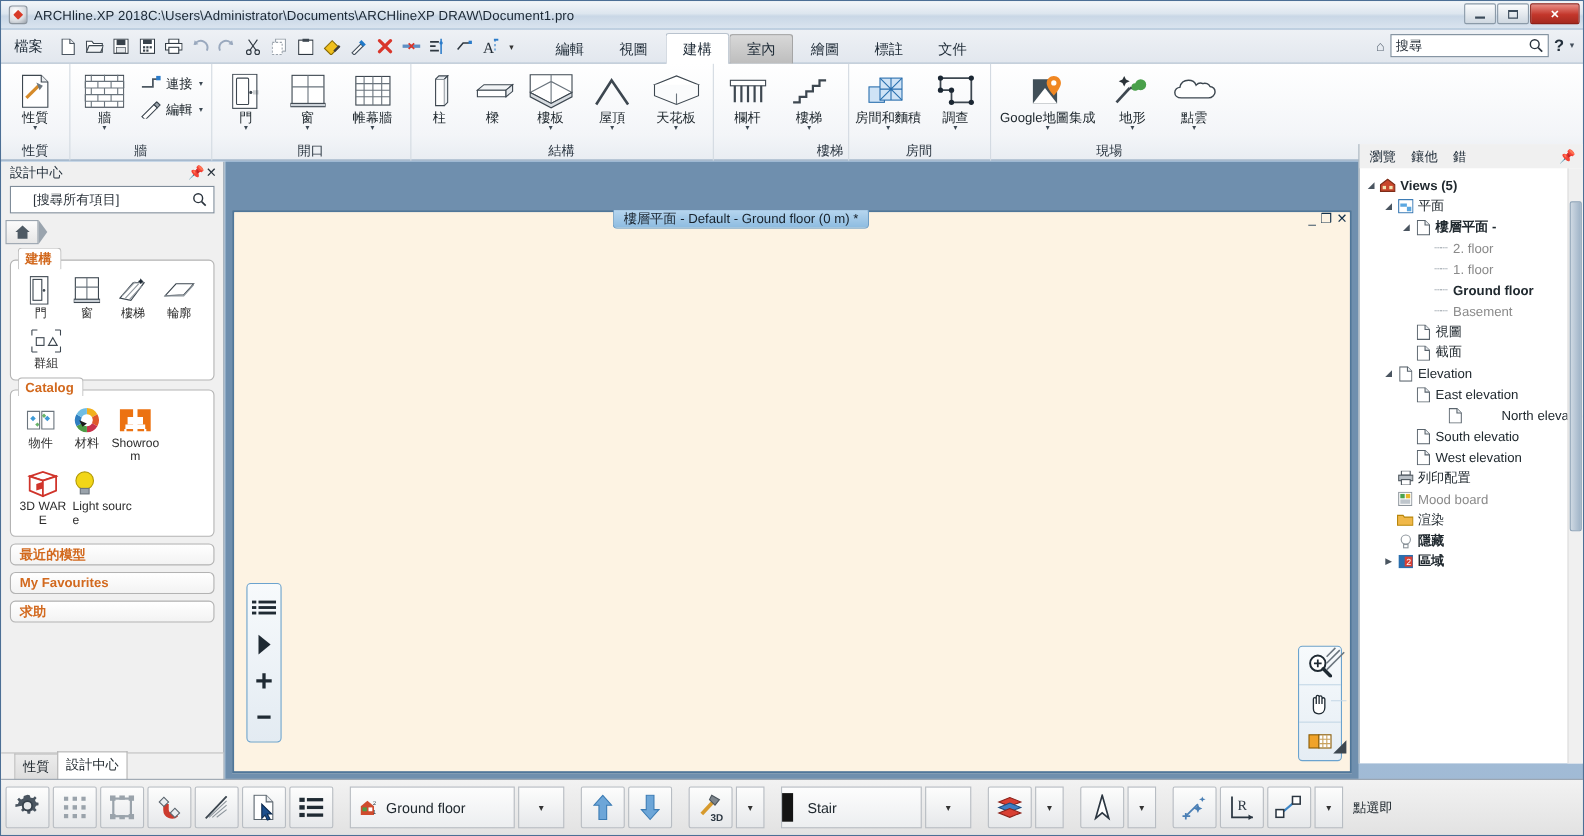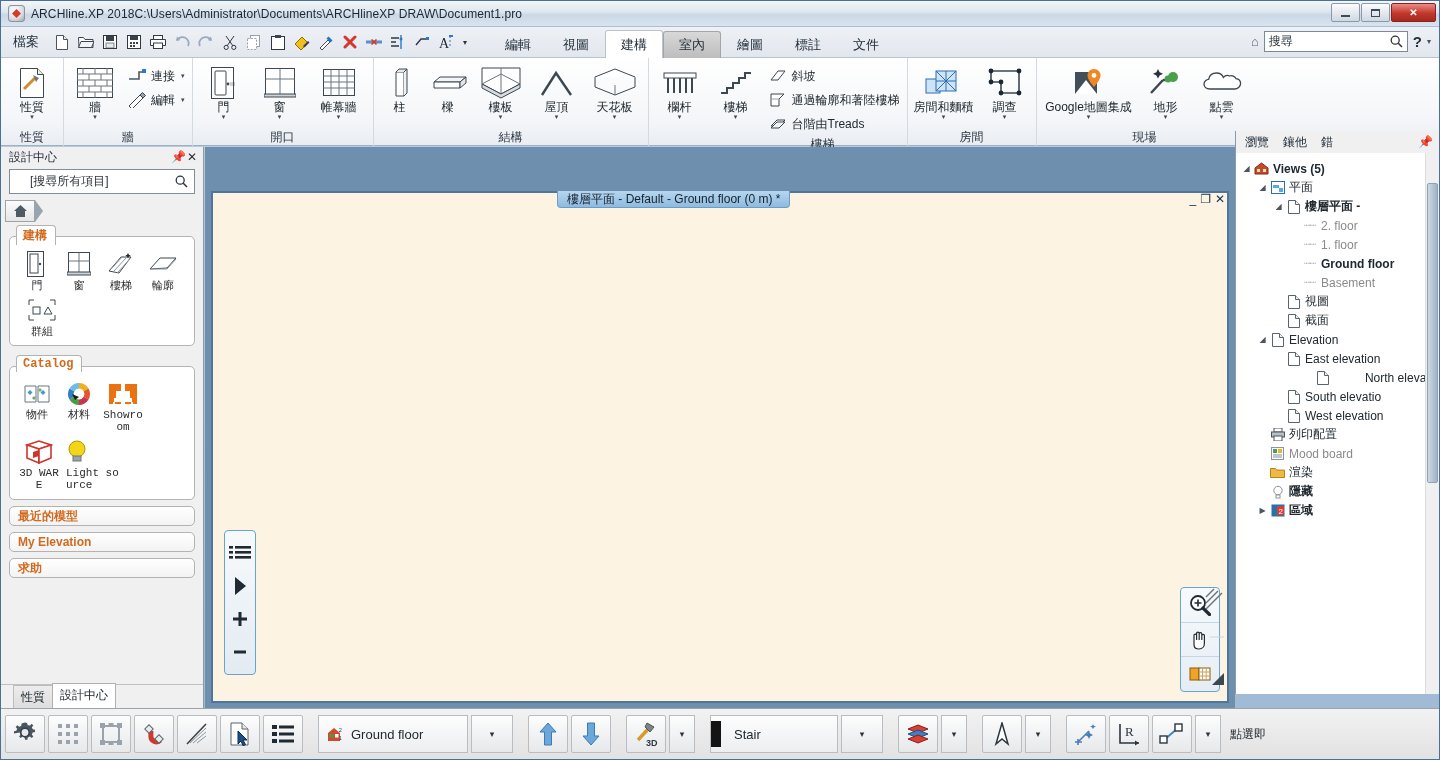--- a/index.html
+++ b/index.html
@@ -525,42 +525,20 @@
           <div class="ico">
             <svg width="34" height="28" viewBox="0 0 34 28">
                 <g stroke="#3d4750" stroke-width="2" fill="none">
                   <path d="M2 24h6v-5h6v-5h6V9h6V4h6"></path>
                 </g>
               </svg>
           </div>
           <div class="lbl">樓梯</div>
           <div class="caret">▾</div>
         </div>
-        <div class="smallcol" style="justify-content:flex-start">
-          <div class="smallrow">
-            <svg width="20" height="16" viewBox="0 0 20 16">
-                <path d="M3 12 10 3h7l-7 9z" fill="#fff" stroke="#3d4750"></path>
-              </svg>
-            <span class="lbl">斜坡</span>
-          </div>
-          <div class="smallrow">
-            <svg width="20" height="16" viewBox="0 0 20 16">
-                <path d="M3 2h13l-5 5v7H3z" fill="#fff" stroke="#3d4750"></path>
-                <path d="M3 7h8" stroke="#9aa3ab"></path>
-              </svg>
-            <span class="lbl">通過輪廓和著陸樓梯</span>
-          </div>
-          <div class="smallrow">
-            <svg width="20" height="16" viewBox="0 0 20 16">
-                <path d="M3 10 9 4h8l-6 6z" fill="#fff" stroke="#3d4750"></path>
-                <path d="M3 12 9 6h8l-6 6z" fill="#f0f2f4" stroke="#3d4750"></path>
-              </svg>
-            <span class="lbl">台階由Treads</span>
-          </div>
-        </div>
       </div>
       <div class="rgroup-title" style="margin-left:90px">樓梯</div>
     </div>
 
     <div class="rgroup">
       <div class="rgroup-body">
         <div class="bigbtn" style="width:64px">
           <div class="ico">
             <svg width="40" height="32" viewBox="0 0 40 32">
                 <rect x="2" y="12" width="14" height="14" fill="#cfe3f6" stroke="#2a6fae"></rect>
@@ -708,21 +686,21 @@
                 </g>
                 <rect x="5" y="8" width="7" height="7" fill="none" stroke="#3d4750"></rect>
                 <path d="M16 15l4-7 4 7z" fill="none" stroke="#3d4750"></path>
               </svg>
             </div>
           <div class="tlbl">群組</div>
         </div>
       </div>
     </div>
 
-    <div class="panelbox" style="margin-top:20px;font-family:Liberation Mono, monospace;">
+    <div class="panelbox" style="margin-top:8px;">
       <div class="panelbox-tab">Catalog</div>
       <div class="tiles">
         <div class="tile">
           <div class="tico">
               <svg width="28" height="24" viewBox="0 0 28 24">
                 <path d="M2 4h11v16H2zM15 4h11v16H15z" fill="#fff" stroke="#6a747d"></path>
                 <g fill="#3d9ad6">
                   <path d="M7 8l2.5 2.5L7 13l-2.5-2.5z"></path>
                   <path d="M20 8l2.5 2.5L20 13l-2.5-2.5z"></path>
                 </g>
@@ -779,21 +757,21 @@
             </div>
           <div class="tlbl" style="text-align:left">Light source</div>
         </div>
       </div>
     </div>
 
     <div class="collbar">
         <span>最近的模型</span>
       </div>
     <div class="collbar">
-        <span>My Elevation</span>
+        <span>My Favourites</span>
       </div>
     <div class="collbar">
         <span>求助</span>
       </div>
 
     <div class="dock-tabs">
       <div class="dtab">性質</div>
       <div class="dtab active">設計中心</div>
     </div>
   </div>

